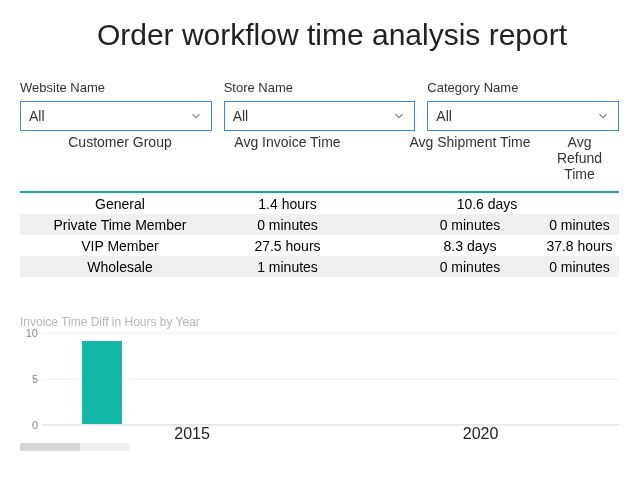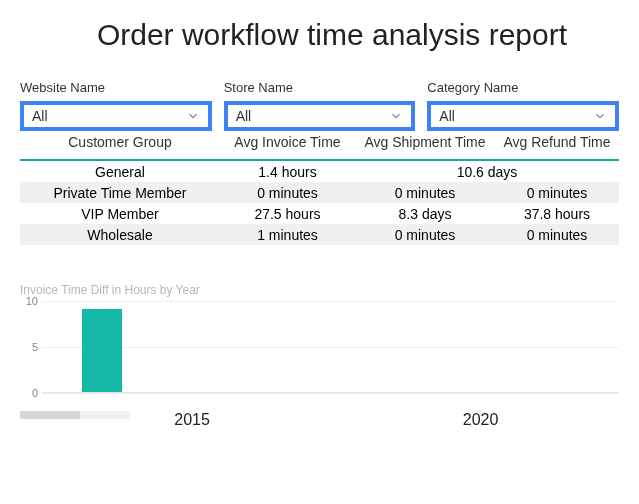--- a/index.html
+++ b/index.html
@@ -30,21 +30,21 @@
     display: flex;
     flex-direction: column;
   }
   .filter-label {
     font-size: 13px;
     color: #333;
     margin-bottom: 6px;
   }
   .filter-select {
     height: 30px;
-    border: 4px solid #3b82f6;
+    border: 1px solid #3b82f6;
     display: flex;
     align-items: center;
     justify-content: space-between;
     padding: 0 8px;
     font-size: 14px;
     color: #333;
     cursor: pointer;
     background: #fff;
   }
   .chevron {
@@ -60,21 +60,21 @@
   .thead {
     display: flex;
     border-bottom: 2px solid #19a6a0;
     padding-bottom: 6px;
   }
   .th, .td {
     padding: 3px 4px;
   }
   .col-cg { flex: 0 0 200px; }
   .col-ai { flex: 0 0 135px; }
-  .col-as { flex: 0 0 140px; }
+  .col-as { flex: 0 0 140px; margin-left: 45px; }
   .col-ar { flex: 1 1 auto; }
   .th { color: #333; font-size: 14px; }
   .tbody .tr {
     display: flex;
     height: 21px;
     align-items: center;
   }
   .tbody .tr:nth-child(even) { background: #f0f0f0; }
   .td { color: #000000; font-size: 14px; }
   .chart-wrap {
@@ -111,21 +111,21 @@
     position: absolute;
     left: 0; right: 0;
     border-top: 1px solid #f0f0f0;
   }
   .bar {
     position: absolute;
     bottom: 0;
     width: 40px;
     background: #14b8a6;
   }
-  .x-label { position: absolute; margin-top: 18px; }
+  .x-label { position: absolute; }
   .x-axis-wrap { position: relative; height: 16px; }
   .scrollbar {
     margin-top: 2px;
     height: 8px;
     background: #f0f0f0;
     position: relative;
     width: 110px;
     border-radius: 2px;
   }
   .scrollbar-thumb {

